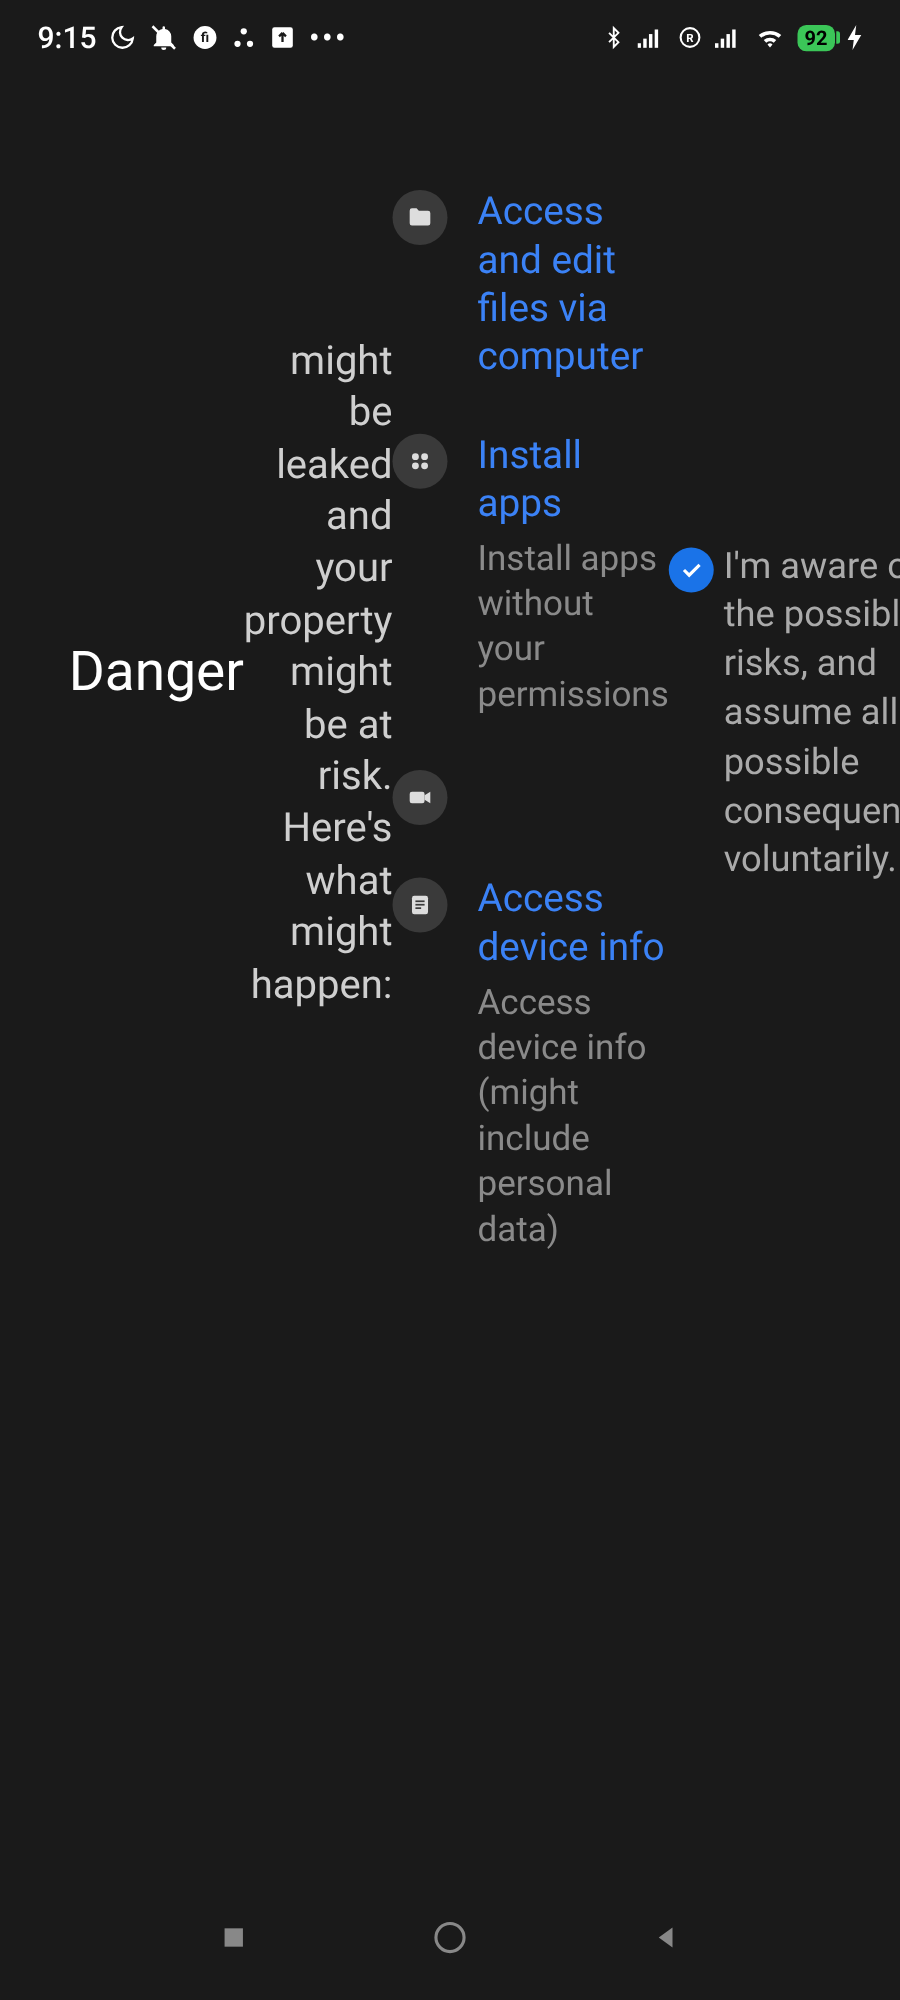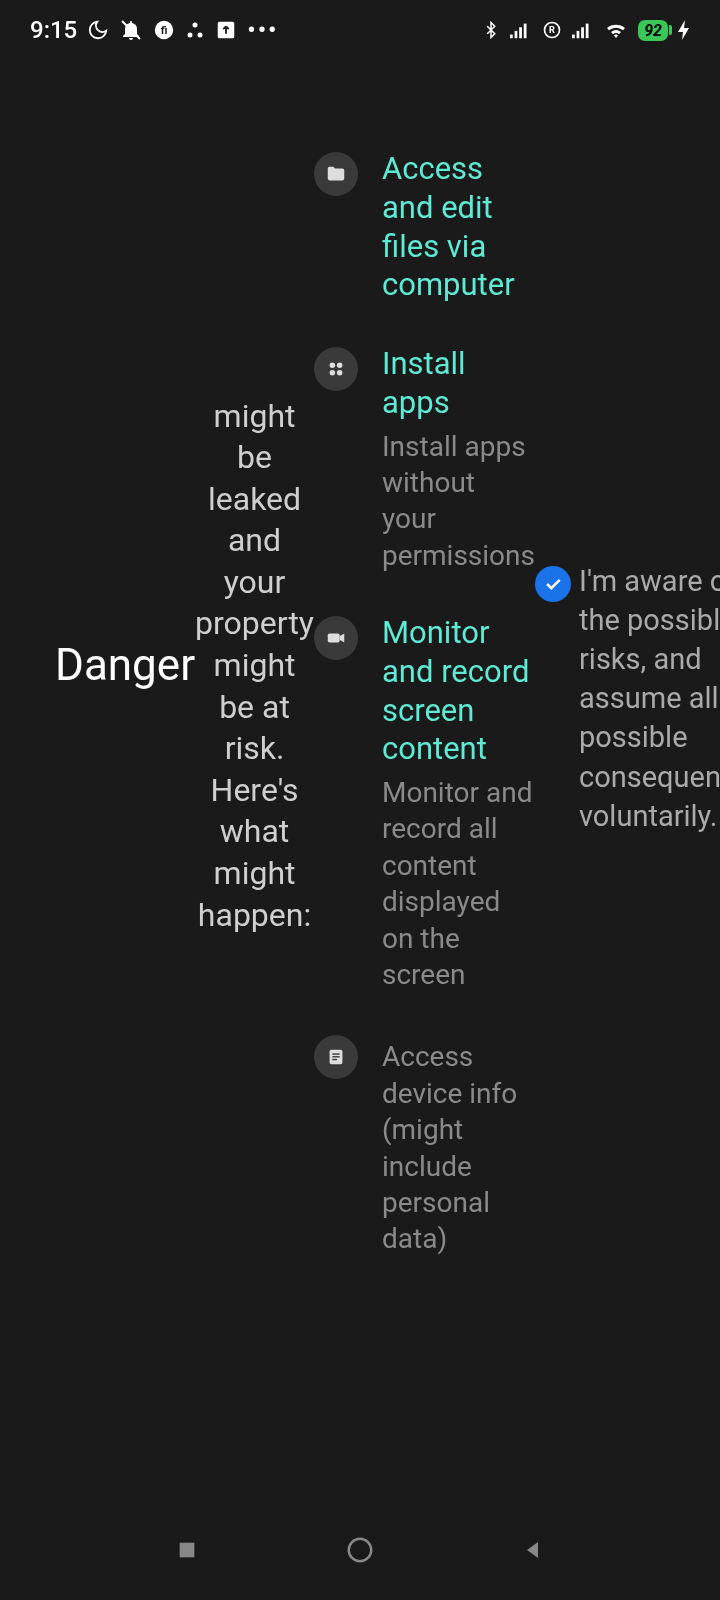--- a/index.html
+++ b/index.html
@@ -35,21 +35,20 @@
     .battery {
       display: inline-flex;
       align-items: center;
       background: #3bc658;
       border-radius: 7px;
       padding: 1px 6px;
       font-size: 16px;
       font-weight: bold;
       color: #000;
       position: relative;
-      font-style: italic;
     }
     .battery::after {
       content: '';
       position: absolute;
       right: -4px;
       top: 50%;
       transform: translateY(-50%);
       width: 3px;
       height: 10px;
       background: #3bc658;
@@ -75,21 +74,21 @@
       font-weight: 400;
       margin-top: 12px;
       color: #fff;
     }
     .dialog-text {
       font-size: 32px;
       line-height: 1.3;
       color: #cfcfcf;
       margin-top: 14px;
       width: 100%;
-      text-align: center;
+      text-align: right;
     }
 
     
     .risk-list {
       margin-top: 90px;
       width: 100%;
       display: flex;
       flex-direction: column;
       gap: 40px;
     }
@@ -106,21 +105,21 @@
       background: #3a3a3a;
       display: flex;
       align-items: center;
       justify-content: center;
       margin-top: 2px;
     }
     .risk-icon svg { width: 22px; height: 22px; }
     .risk-text { flex: 1; }
     .risk-title {
       font-size: 31px;
-      color: #5eead4;
+      color: #3b82f6;
       line-height: 1.25;
     }
     .risk-desc {
       font-size: 28px;
       color: #8a8a8a;
       margin-top: 6px;
       line-height: 1.3;
     }
 
     
@@ -315,36 +314,33 @@
       </div>
     </div>
 
     <div class="risk-item">
       <div class="risk-icon">
         <svg viewBox="0 0 24 24" fill="#ddd">
             <rect x="3" y="7" width="13" height="10" rx="2"></rect>
             <path d="M16 10l5-3v10l-5-3z"></path>
           </svg>
       </div>
-      <div class="risk-text">
-        <div class="risk-title">Monitor and record screen content</div>
-        <div class="risk-desc">Monitor and record all content displayed on the screen</div>
-      </div>
     </div>
 
     <div class="risk-item">
       <div class="risk-icon">
         <svg viewBox="0 0 24 24" fill="#ddd">
             <rect x="5" y="4" width="14" height="16" rx="2"></rect>
             <rect x="8" y="8" width="8" height="1.5" fill="#3a3a3a"></rect>
             <rect x="8" y="11" width="8" height="1.5" fill="#3a3a3a"></rect>
             <rect x="8" y="14" width="5" height="1.5" fill="#3a3a3a"></rect>
           </svg>
       </div>
       <div class="risk-text">
+        <div class="risk-title">Access device info</div>
         <div class="risk-desc">Access device info (might include personal data)</div>
       </div>
     </div>
   </div>
 
   <div class="check-row">
     <div class="checkbox">
       <svg width="20" height="20" viewBox="0 0 24 24" fill="none" stroke="#fff" stroke-width="3">
           <path d="M5 12l5 5L20 7"></path>
         </svg>

